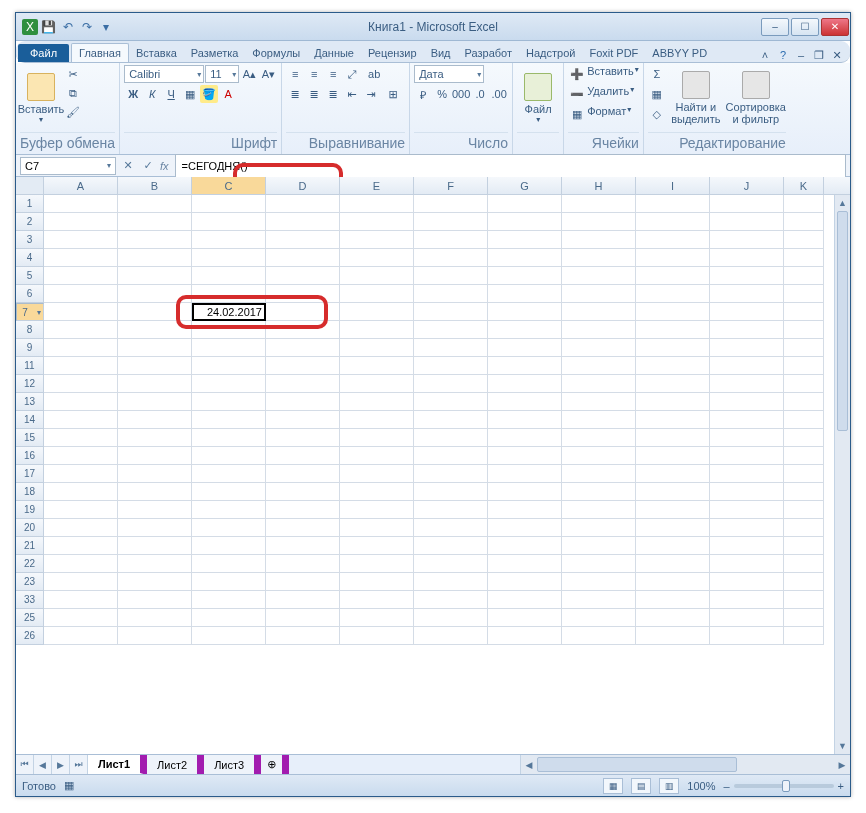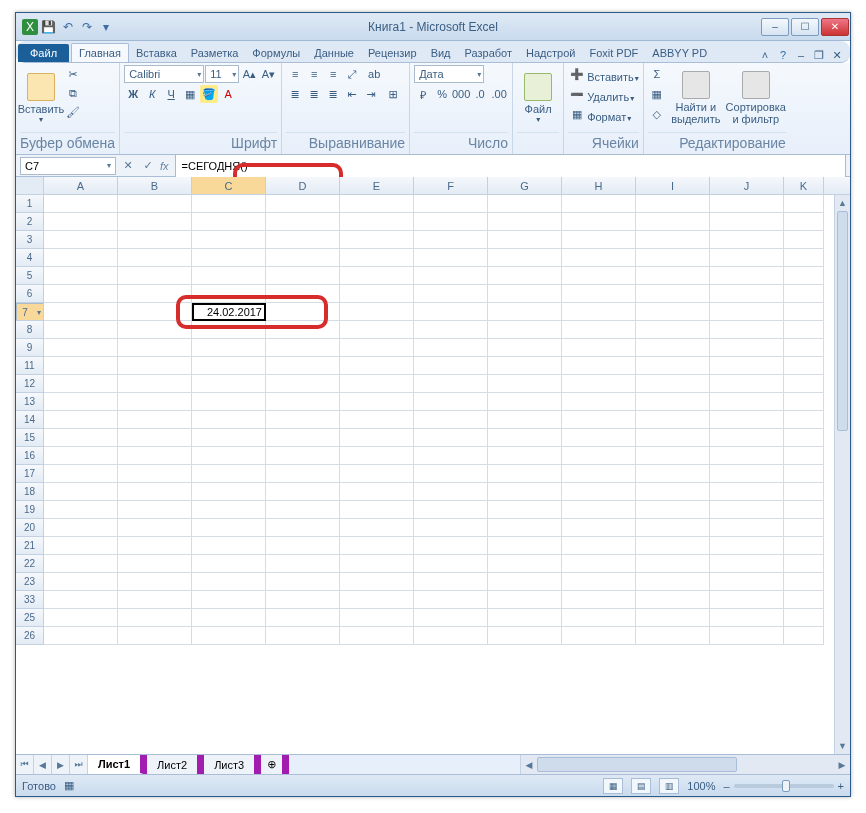--- a/index.html
+++ b/index.html
@@ -25,21 +25,21 @@
 
 
 .ribbon { height: 92px; background: linear-gradient(#f5f9fd,#e7effa); border-bottom: 1px solid #a9bed6; display: flex; font-size: 11px; color: #3a5d82; }
 .group { border-right: 1px solid #c8d7e8; padding: 2px 4px 0; display: flex; flex-direction: column; }
 .group-body { flex: 1; display: flex; align-items: flex-start; gap: 2px; }
 .group-label { font-size: 14px; text-align: right; color: #6a85a3; padding: 2px 0 3px; border-top: 1px solid #d4e1ee; position: relative; }
 .bigbtn { display: flex; flex-direction: column; align-items: center; justify-content: center; width: 42px; height: 66px; border: 1px solid transparent; border-radius: 3px; }
 .bigbtn .ic { width: 28px; height: 28px; background: #fbe6b2; border: 1px solid #d8b25e; border-radius: 2px; margin-bottom: 2px; }
 .smbtn { width: 18px; height: 18px; display: flex; align-items: center; justify-content: center; border: 1px solid transparent; border-radius: 2px; font-size: 11px; }
 .col { display: flex; flex-direction: column; gap: 1px; }
-.row { display: flex; gap: 1px; align-items: flex-end; }
+.row { display: flex; gap: 1px; align-items: flex-start; }
 .sel { height: 18px; border: 1px solid #abc; background: #fff; font-size: 11px; padding: 0 14px 0 4px; display: flex; align-items: center; position: relative; }
 .sel::after { content: "▾"; position: absolute; right: 2px; font-size: 8px; color: #56789a; }
 
 
 .fbar { height: 22px; border-bottom: 1px solid #a9bed6; display: flex; align-items: center; background: #eef3fa; }
 .namebox { width: 96px; height: 18px; margin: 0 4px; border: 1px solid #abc; background: #fff; font-size: 11px; display: flex; align-items: center; padding: 0 4px; position: relative; }
 .namebox::after { content: "▾"; position: absolute; right: 4px; font-size: 8px; color: #56789a; }
 .fxwrap { display: flex; align-items: center; gap: 4px; margin-right: 6px; }
 .fxbtn { width: 16px; height: 16px; font-size: 11px; color: #56789a; display: flex; align-items: center; justify-content: center; }
 .fxlabel { font-style: italic; font-size: 11px; color: #6a85a3; }

